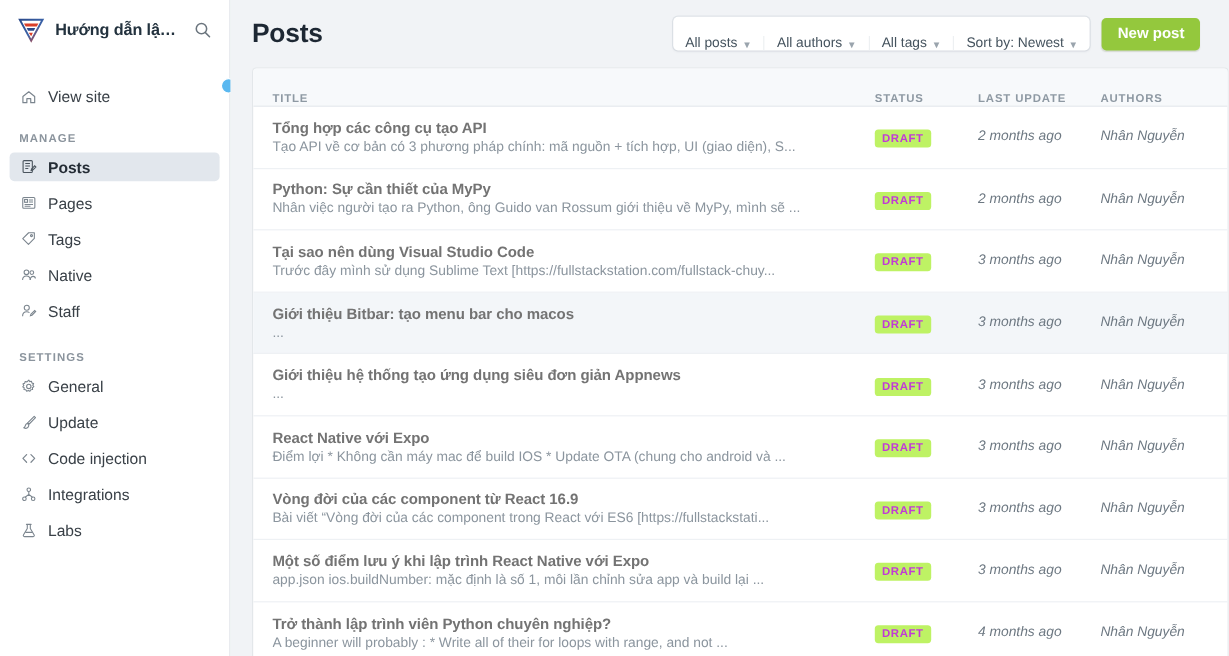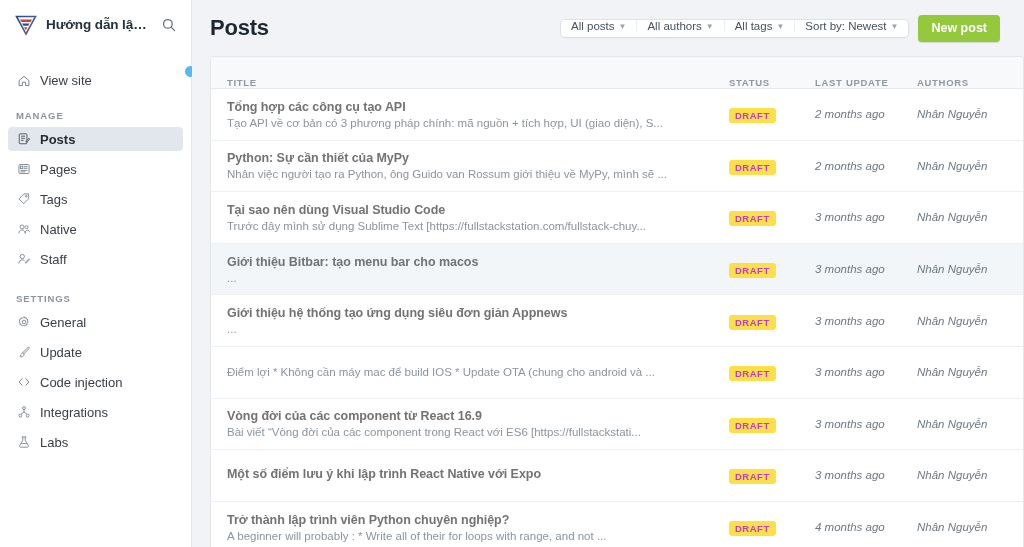--- a/index.html
+++ b/index.html
@@ -64,24 +64,24 @@
 
   
   .main { flex: 1 1 auto; height: 547px; background: #f1f3f6; position: relative; }
   .topbar {
     height: 56px; display: flex; align-items: center;
     padding: 0 24px 0 18px;
   }
   .page-title { font-size: 22px; font-weight: bold; color: #1d2733; letter-spacing: -0.2px; }
   .topbar-right { margin-left: auto; display: flex; align-items: center; gap: 10px; }
   .filter-group {
-    display: flex; align-items: flex-start;
+    display: flex; align-items: flex-end;
     background: #ffffff; border-radius: 4px;
     box-shadow: 0 0 0 1px rgba(190,198,206,.35), 0 1px 2px rgba(80,90,100,.08);
-    height: 17px;
+    height: 28px;
   }
   .filter {
     display: flex; align-items: center; gap: 4px;
     padding: 0 10px; font-size: 11.5px; color: #45535e;
     border-right: 1px solid #edf0f2; cursor: pointer; white-space: nowrap;
   }
   .filter:last-child { border-right: none; }
   .caret { font-size: 8px; color: #9aa4ad; transform: translateY(1px); }
   .new-post {
     background: #94c83d; color: #ffffff;
@@ -115,21 +115,21 @@
   .c-authors { flex: 0 0 106px; }
   .post-title {
     font-size: 12.5px; font-weight: bold; color: #737373;
     margin-bottom: 3px; letter-spacing: -0.05px;
   }
   .post-excerpt {
     font-size: 11.5px; color: #8b959e; white-space: nowrap;
     overflow: hidden; text-overflow: ellipsis; max-width: 520px;
   }
   .badge {
-    display: inline-block; background: #fde047; color: #c13ad6;
+    display: inline-block; background: #bef264; color: #c13ad6;
     font-size: 9.5px; font-weight: bold; letter-spacing: 0.5px;
     padding: 2px 6px 2px 6px; border-radius: 3px;
   }
   .cell-text { font-size: 11.5px; color: #6d7882; font-style: italic; }
 </style>
 </head>
 <body>
 
 <div class="app">
 
@@ -365,38 +365,40 @@
             <div class="c-title">
               <div class="post-title">Giới thiệu hệ thống tạo ứng dụng siêu đơn giản Appnews</div>
               <div class="post-excerpt">...</div>
             </div>
             <div class="c-status"><span class="badge">DRAFT</span></div>
             <div class="c-update cell-text">3 months ago</div>
             <div class="c-authors cell-text">Nhân Nguyễn</div>
           </div>
           <div class="row">
             <div class="c-title">
+              <div class="post-title">React Native với Expo</div>
               <div class="post-excerpt">Điểm lợi * Không cần máy mac để build IOS * Update OTA (chung cho android và ...</div>
             </div>
             <div class="c-status"><span class="badge">DRAFT</span></div>
             <div class="c-update cell-text">3 months ago</div>
             <div class="c-authors cell-text">Nhân Nguyễn</div>
           </div>
           <div class="row">
             <div class="c-title">
               <div class="post-title">Vòng đời của các component từ React 16.9</div>
               <div class="post-excerpt">Bài viết “Vòng đời của các component trong React với ES6 [https://fullstackstati...</div>
             </div>
             <div class="c-status"><span class="badge">DRAFT</span></div>
             <div class="c-update cell-text">3 months ago</div>
             <div class="c-authors cell-text">Nhân Nguyễn</div>
           </div>
           <div class="row">
             <div class="c-title">
               <div class="post-title">Một số điểm lưu ý khi lập trình React Native với Expo</div>
+              <div class="post-excerpt">app.json ios.buildNumber: mặc định là số 1, mỗi lần chỉnh sửa app và build lại ...</div>
             </div>
             <div class="c-status"><span class="badge">DRAFT</span></div>
             <div class="c-update cell-text">3 months ago</div>
             <div class="c-authors cell-text">Nhân Nguyễn</div>
           </div>
           <div class="row">
             <div class="c-title">
               <div class="post-title">Trở thành lập trình viên Python chuyên nghiệp?</div>
               <div class="post-excerpt">A beginner will probably : * Write all of their for loops with range, and not ...</div>
             </div>

